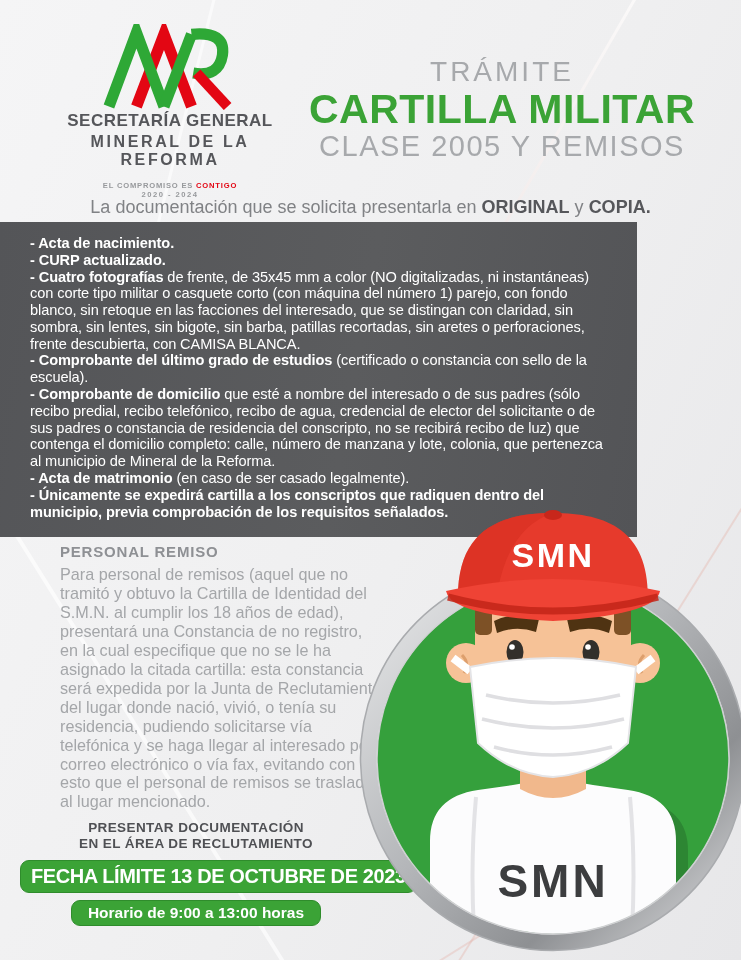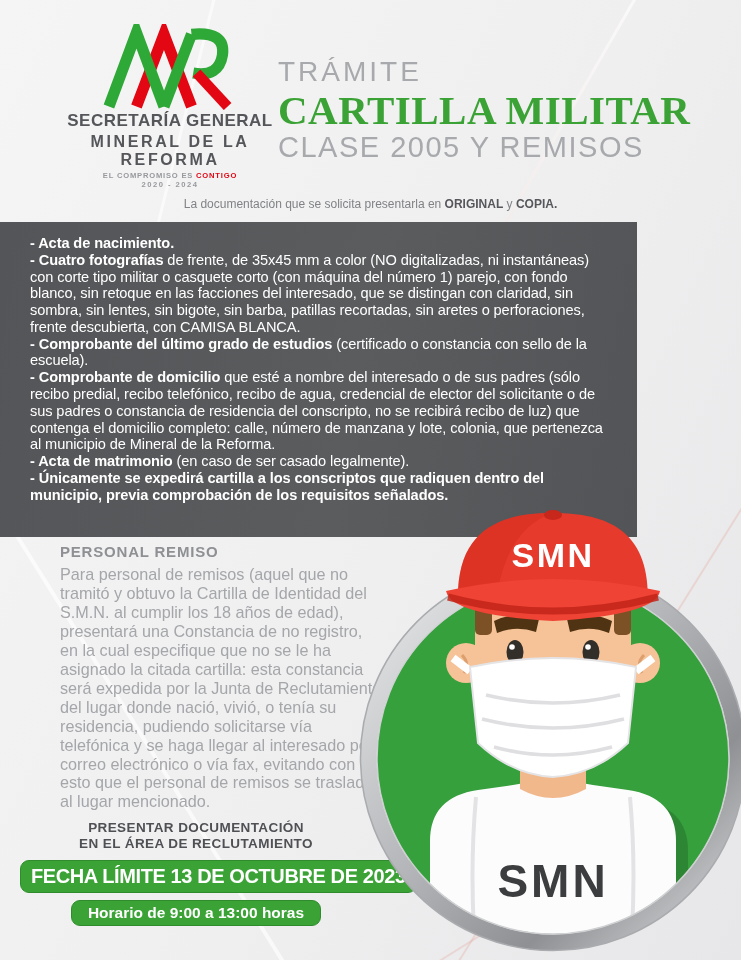--- a/index.html
+++ b/index.html
@@ -15,30 +15,30 @@
   .s2 { left:646px; top:210px; width:2px; height:900px; background:rgba(228,178,168,.38); transform:rotate(32deg); }
   .s3 { left:230px; top:430px; width:4px; height:900px; background:rgba(255,255,255,.65); transform:rotate(-32deg); }
   .s4 { left:165px; top:-60px; width:3px; height:500px; background:rgba(255,255,255,.6); transform:rotate(14deg); }
   .s5 { left:360px; top:760px; width:2px; height:500px; background:rgba(230,175,165,.35); transform:rotate(58deg); }
 
   
   .logo-block { position:absolute; left:50px; top:24px; width:240px; text-align:center; }
   .logo-svg { display:block; margin:0 auto; }
   .logo-org { font-size:17px; font-weight:bold; color:#55565a; letter-spacing:.5px; margin-top:1px; }
   .logo-muni { font-size:16px; font-weight:bold; color:#55565a; letter-spacing:2.6px; margin-top:2px; }
-  .logo-slogan { font-size:7.6px; font-weight:bold; color:#97999c; letter-spacing:.8px; margin-top:2px; }
+  .logo-slogan { font-size:7.6px; font-weight:bold; color:#97999c; letter-spacing:.8px; margin-top:12px; }
   .logo-slogan b { color:#e30613; }
   .logo-period { font-size:7.6px; font-weight:bold; color:#97999c; letter-spacing:1.5px; margin-top:0; }
 
-  .title-block { position:absolute; left:278px; top:56px; width:448px; text-align:left; color:#a7a9ac; }
+  .title-block { position:absolute; left:278px; top:56px; width:448px; text-align:center; color:#a7a9ac; }
   .title-kicker { font-size:28px; letter-spacing:3px; }
-  .title-main { font-size:41px; font-weight:800; color:#3ba336; letter-spacing:.5px; margin-top:-2px;font-family:Liberation Serif, serif; }
+  .title-main { font-size:41px; font-weight:800; color:#3ba336; letter-spacing:.5px; margin-top:-2px; }
   .title-sub { font-size:29px; letter-spacing:1.5px; margin-top:-3px; }
 
-  .note { position:absolute; left:0; top:197px; width:100%; text-align:center; font-size:12px; color:#808285; }
+  .note { position:absolute; left:0; top:197px; width:100%; text-align:center; font-size:18px; color:#808285; }
   .note b { color:#56575b; }
 
   
   .band {
     position:absolute; left:0; top:222px; width:637px; height:315px;
     background:linear-gradient(100deg,#545558 0%,#5b5c5e 55%,#535457 100%);
     color:#ffffff; padding:13px 24px 0 30px;
     font-size:14.6px; line-height:1.15; letter-spacing:-.1px; overflow:hidden;
   }
   .band ul { list-style:none; }
@@ -88,20 +88,21 @@
     <div class="title-kicker">TRÁMITE</div>
     <div class="title-main">CARTILLA MILITAR</div>
     <div class="title-sub">CLASE 2005 Y REMISOS</div>
   </div>
 
   <div class="note"><span>La documentación que se solicita presentarla en </span><b>ORIGINAL</b><span> y </span><b>COPIA.</b></div>
 
   <div class="band">
     <ul>
       <li><b>- Acta de nacimiento.</b><span></span></li>
+      <li><b>- CURP actualizado.</b><span></span></li>
       <li><b>- Cuatro fotografías</b><span> de frente, de 35x45 mm a color (NO digitalizadas, ni instantáneas) con corte tipo militar o casquete corto (con máquina del número 1) parejo, con fondo blanco, sin retoque en las facciones del interesado, que se distingan con claridad, sin sombra, sin lentes, sin bigote, sin barba, patillas recortadas, sin aretes o perforaciones, frente descubierta, con CAMISA BLANCA.</span></li>
       <li><b>- Comprobante del último grado de estudios</b><span> (certificado o constancia con sello de la escuela).</span></li>
       <li><b>- Comprobante de domicilio</b><span> que esté a nombre del interesado o de sus padres (sólo recibo predial, recibo telefónico, recibo de agua, credencial de elector del solicitante o de sus padres o constancia de residencia del conscripto, no se recibirá recibo de luz) que contenga el domicilio completo: calle, número de manzana y lote, colonia, que pertenezca al municipio de Mineral de la Reforma.</span></li>
       <li><b>- Acta de matrimonio</b><span> (en caso de ser casado legalmente).</span></li>
       <li><b>- Únicamente se expedirá cartilla a los conscriptos que radiquen dentro del municipio, previa comprobación de los requisitos señalados.</b><span></span></li>
     </ul>
   </div>
 
   <div class="remiso">
     <div class="remiso-h">PERSONAL REMISO</div>

